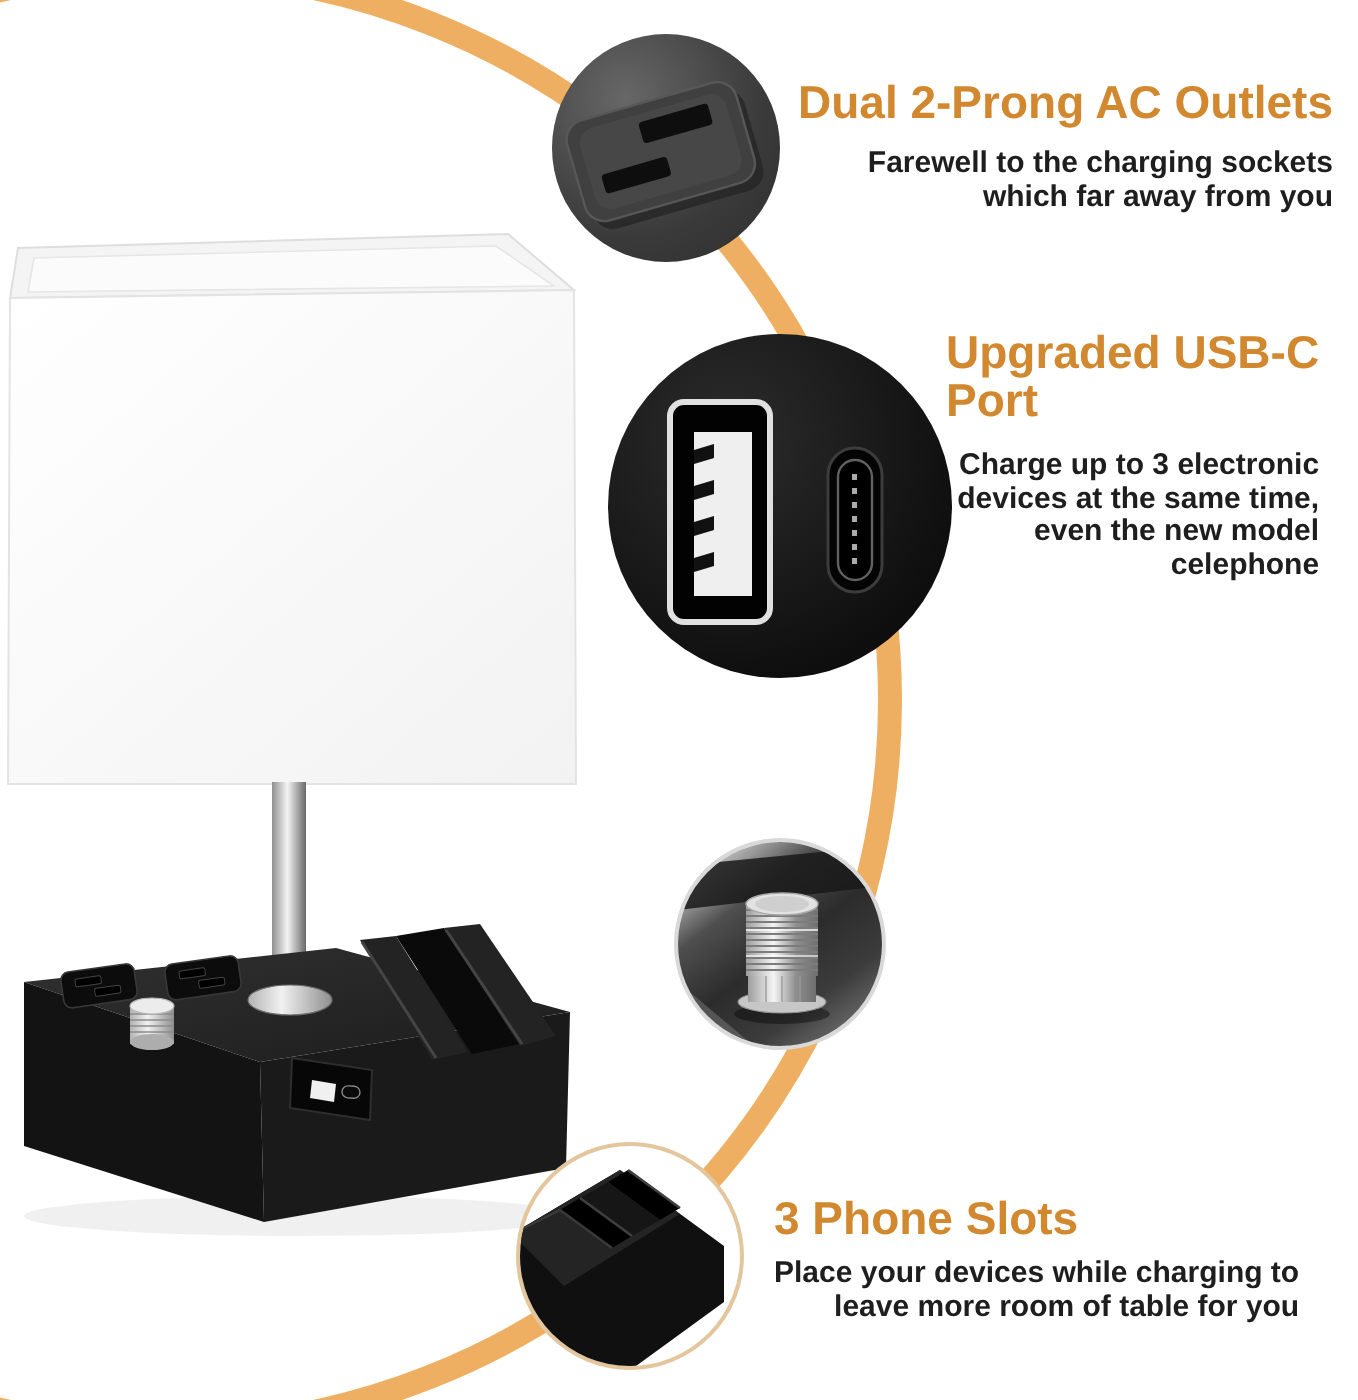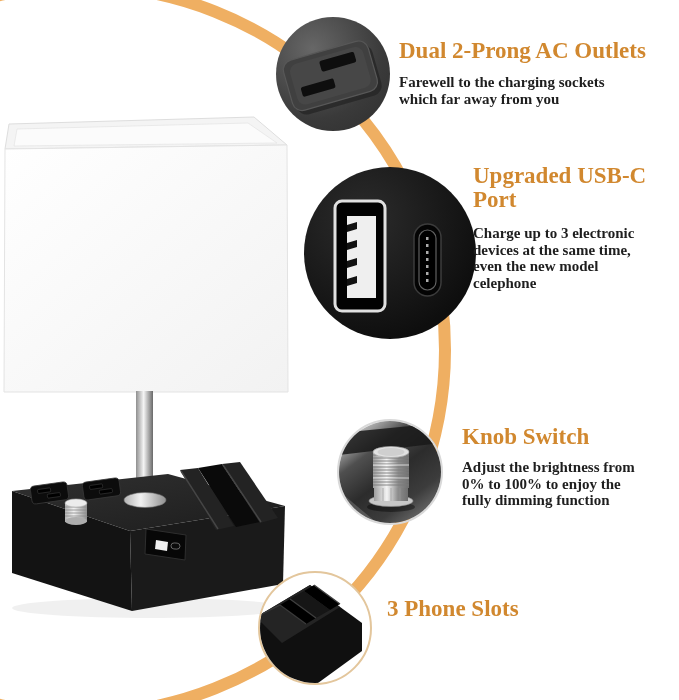--- a/index.html
+++ b/index.html
@@ -1,36 +1,36 @@
 <!DOCTYPE html>
 <html style="--accent: #D1882F; --arc: #EFAF62; --text: #1E1E1E; --ring_tan: #E3C69C; --ring_gray: #D9D9D9;"><head>
 <meta charset="utf-8">
 <style>
   html,body{margin:0;padding:0;background:#fff;}
   .stage{position:relative;width:679px;height:700px;background:#fff;overflow:hidden;
-         font-family:Liberation Serif, serif;}
+         font-family:Liberation Sans, sans-serif;}
   
   .arc{position:absolute;left:-289px;top:-20px;width:740px;height:740px;
        border:12px solid var(--arc,#EFAF62);border-radius:50%;box-sizing:border-box;z-index:1;}
   .lamp{position:absolute;left:0;top:0;z-index:2;}
   
   .bubble{position:absolute;border-radius:50%;overflow:hidden;z-index:3;box-sizing:border-box;}
   .bubble svg{display:block;}
   #b1{left:276px;top:17px;width:114px;height:114px;
       background:radial-gradient(circle at 32% 28%,#676767,#3a3a3a 62%,#2e2e2e);}
   #b2{left:304px;top:167px;width:172px;height:172px;
       background:radial-gradient(circle at 35% 30%,#2c2c2c,#0e0e0e 75%);}
   #b3{left:337px;top:419px;width:106px;height:106px;border:2px solid var(--ring_gray,#D9D9D9);}
   #b4{left:258px;top:571px;width:114px;height:114px;border:2px solid var(--ring_tan,#E3C69C);background:#fff;}
   
   .callout{position:absolute;z-index:4;}
   .callout h2{margin:0;font-weight:700;font-size:23px;line-height:24px;
               color:var(--accent,#D1882F);white-space:pre;}
   .callout p{margin:0;font-weight:700;font-size:15px;line-height:16.5px;
-             color:var(--text,#1E1E1E);white-space:pre;}
+             color:var(--text,#1E1E1E);white-space:pre;text-align:right;}
   #co1{left:399px;top:39px;}   #co1 p{margin-top:11px;}
   #co2{left:473px;top:164px;}  #co2 p{margin-top:13px;}
   #co3{left:462px;top:425px;}  #co3 p{margin-top:10px;}
   #co4{left:387px;top:597px;}  #co4 p{margin-top:8px;}
 </style>
 </head>
 <body>
 
 <div class="stage">
 
@@ -225,23 +225,19 @@
 which far away from you</p>
   </div>
   <div class="callout" id="co2">
     <h2>Upgraded USB-C
 Port</h2>
     <p>Charge up to 3 electronic
 devices at the same time,
 even the new model
 celephone</p>
   </div>
-  <div class="callout" id="co3">
-    <h2>Knob Switch</h2>
-    <p>Adjust the brightness from
-0% to 100% to enjoy the
-fully dimming function</p>
-  </div>
   <div class="callout" id="co4">
     <h2>3 Phone Slots</h2>
+    <p>Place your devices while charging to
+leave more room of table for you</p>
   </div>
 
 </div>
 
 </body></html>

